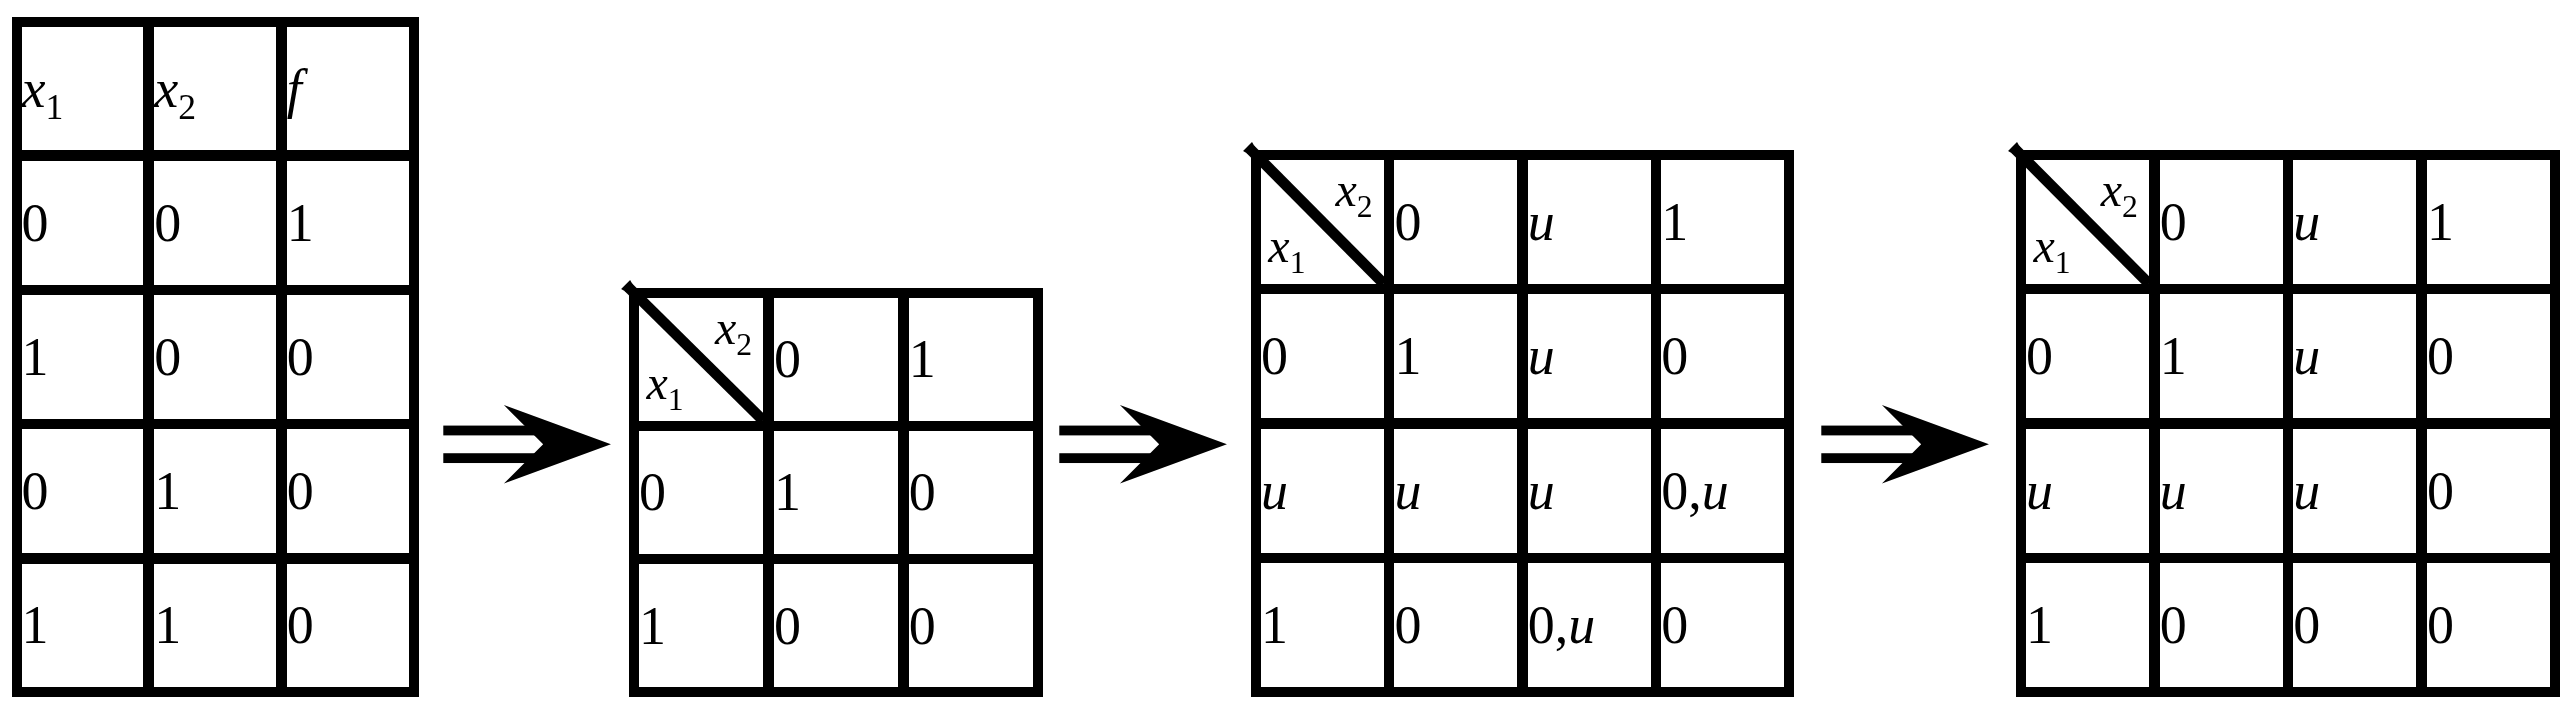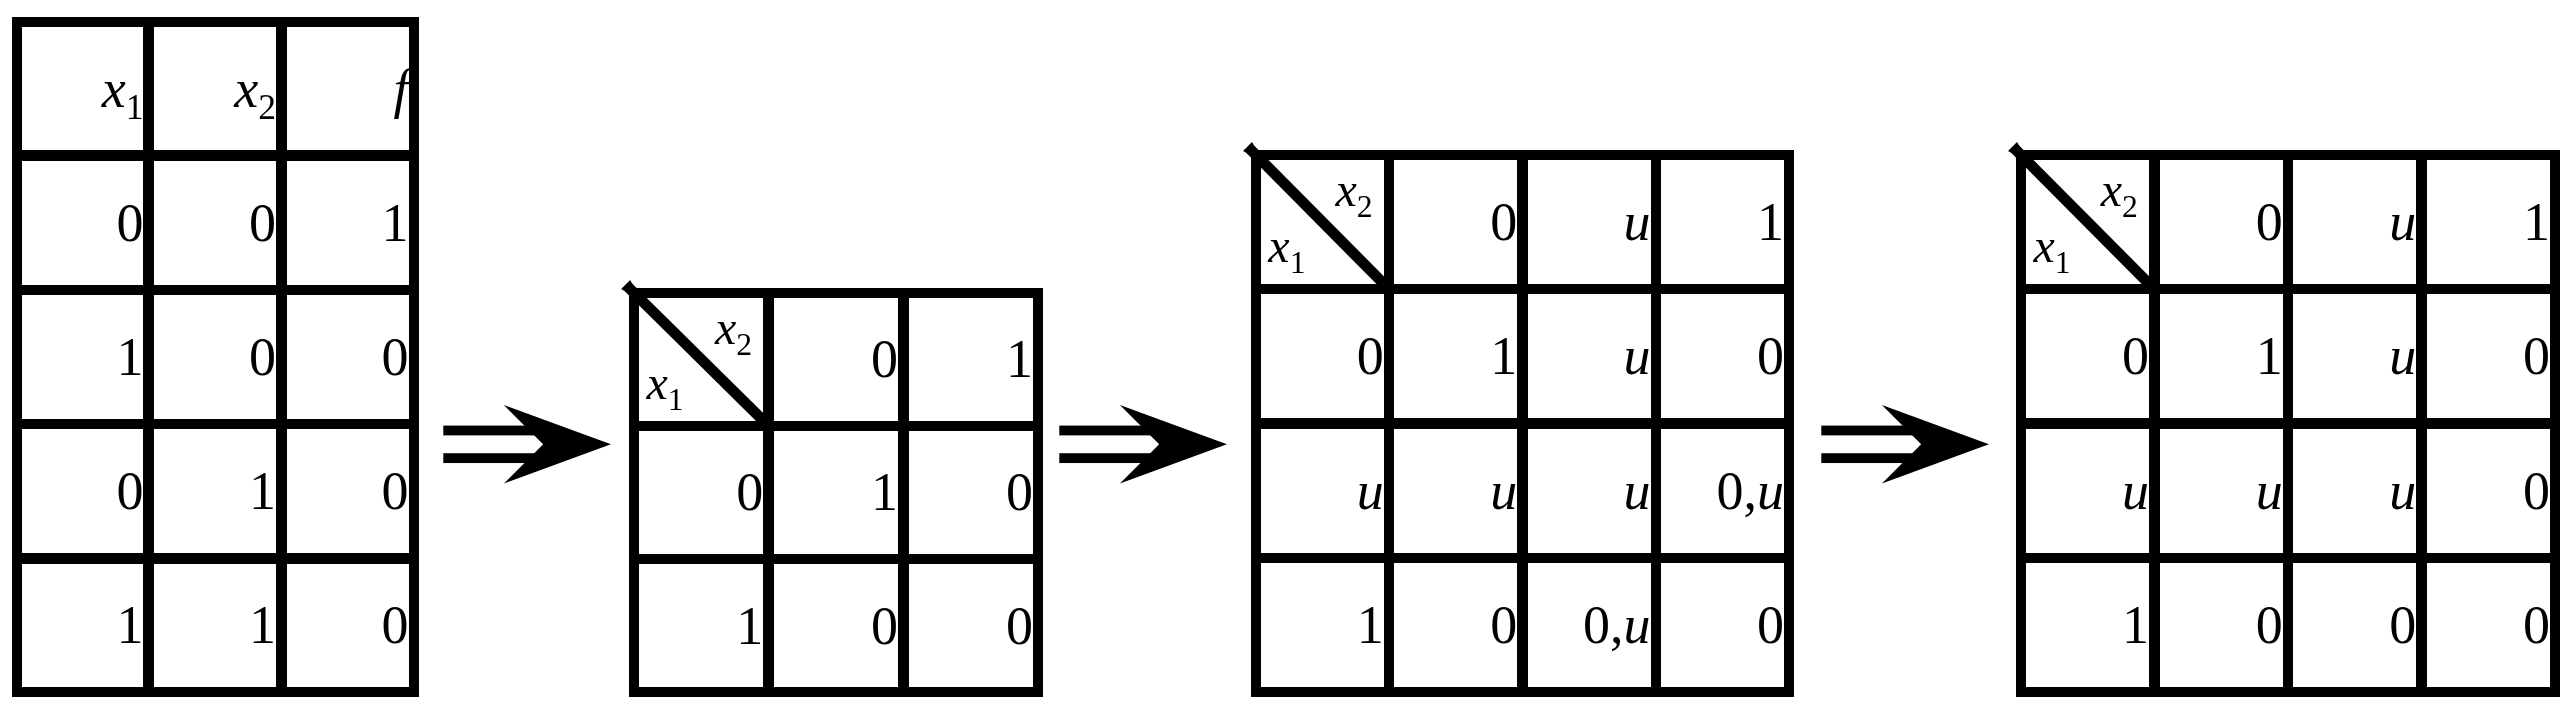--- a/index.html
+++ b/index.html
@@ -18,21 +18,21 @@
     display: grid;
     box-sizing: border-box;
     background: #000000;
     border: 10.7px solid #000000;
     gap: 10.7px;
   }
   .cell {
     background: #ffffff;
     display: flex;
     align-items: center;
-    justify-content: flex-end;
+    justify-content: flex-start;
     font-size: 54px;
     line-height: 1;
     position: relative;
   }
   .cell i, .mi { font-style: italic; }
   sub { font-size: 0.66em; line-height: 0; }
 
   #t1 { left: 11.6px;   top: 17px;  width: 407px; height: 680px;
         grid-template-columns: repeat(3,1fr); grid-template-rows: repeat(5,1fr); }
   #t2 { left: 629px;  top: 288px; width: 414px; height: 409px;

